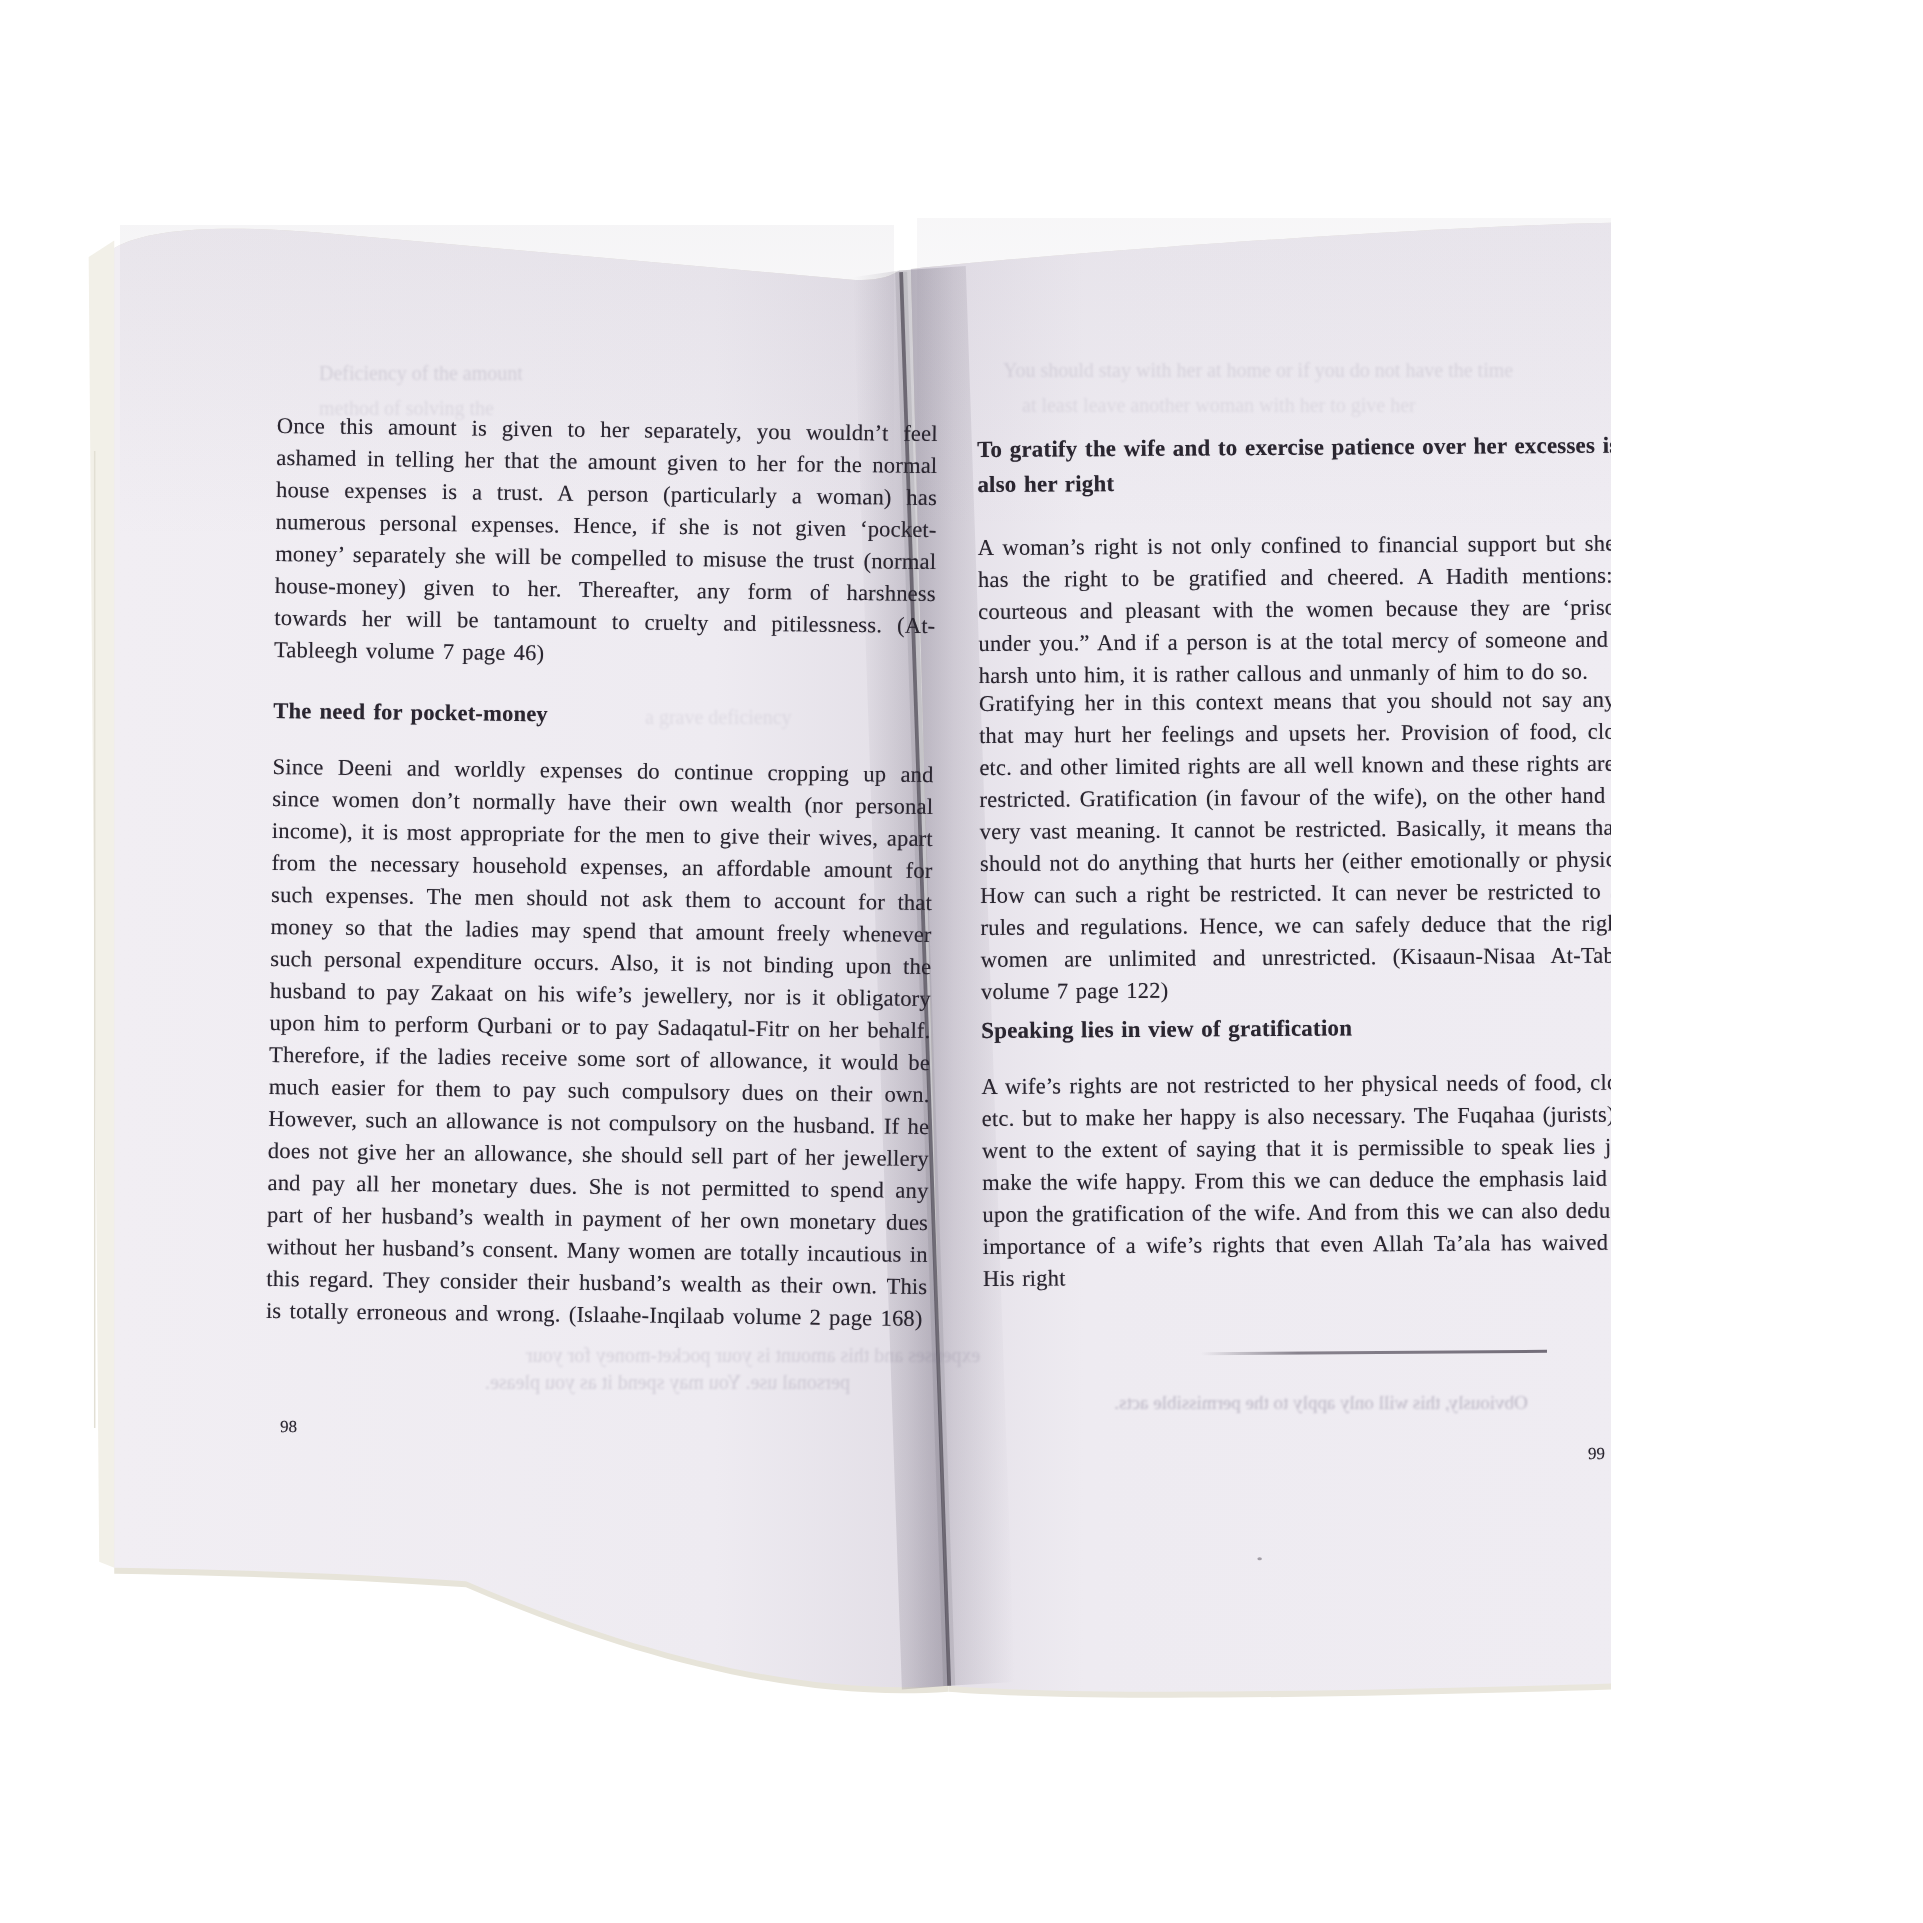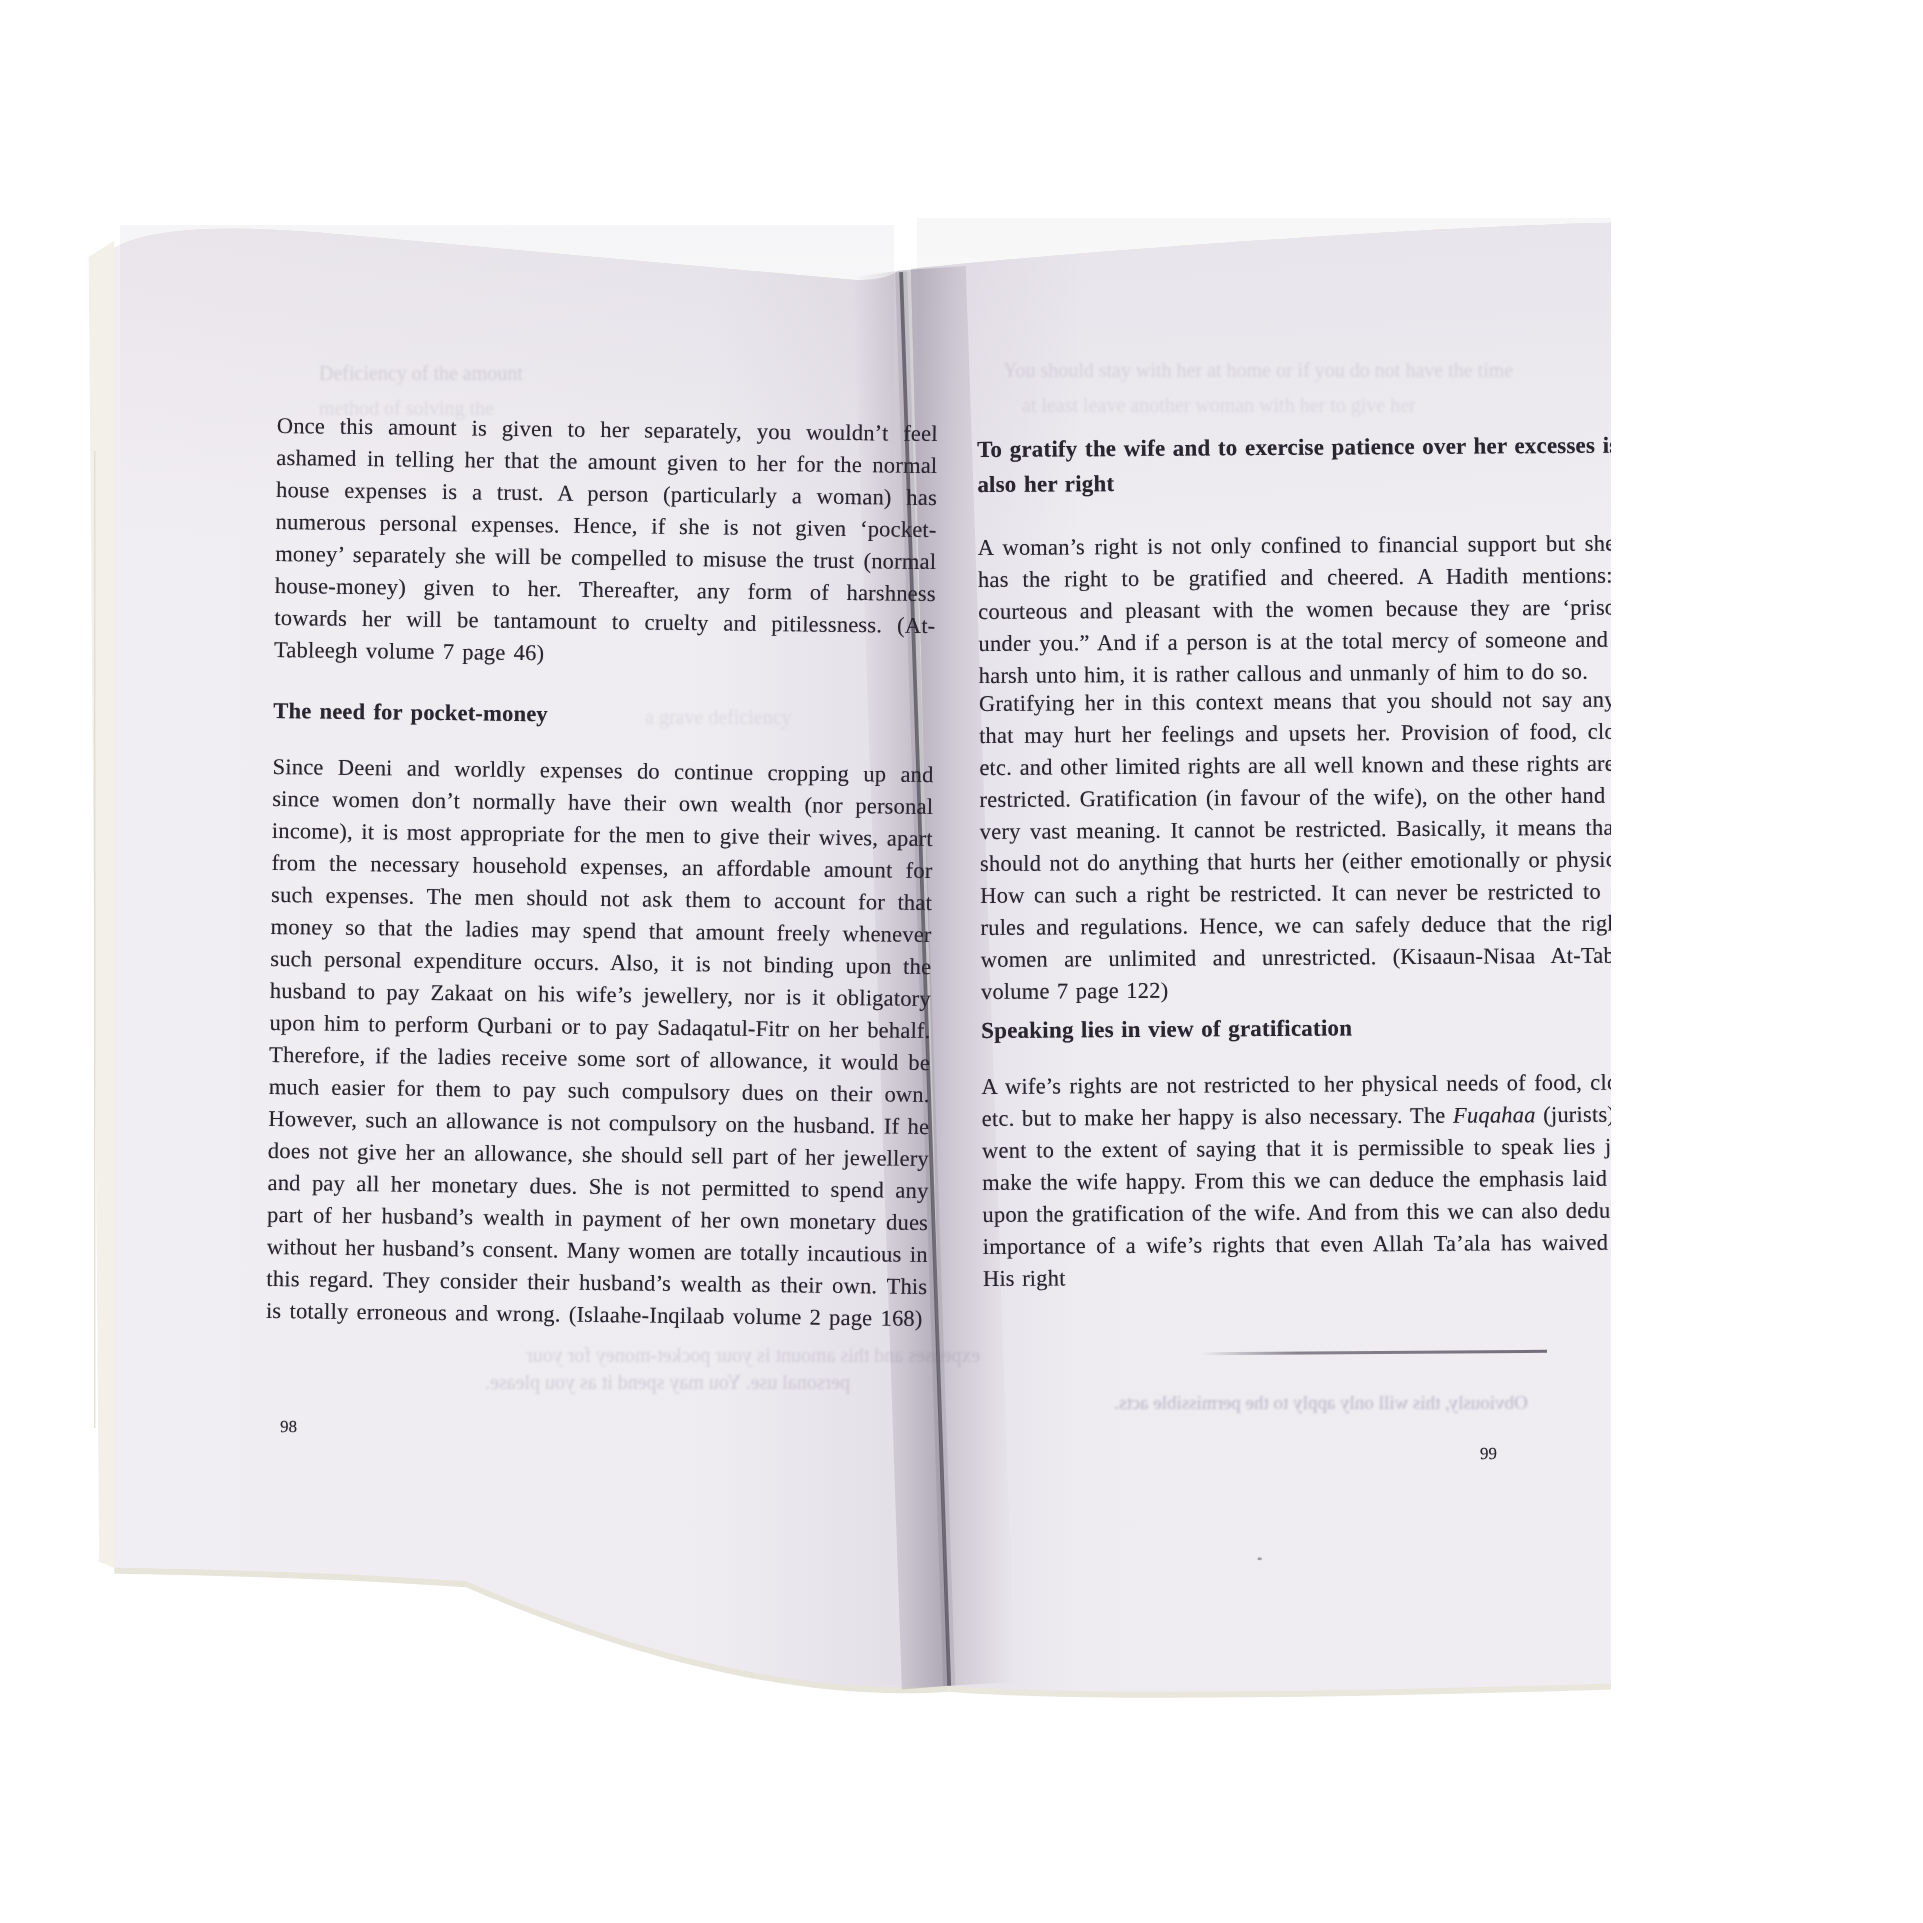--- a/index.html
+++ b/index.html
@@ -12,24 +12,24 @@
              word-spacing:2.3px;letter-spacing:0.2px;transform:rotate(.7deg);transform-origin:0 0;}
   .left-text .hd{font-weight:bold;font-size:22.5px;margin:28.6px 0 0 0;text-align:left;}
   .left-text .p2{margin-top:24px;}
   .right-text{left:977px;top:432px;width:684px;font-size:22.5px;line-height:32px;
               word-spacing:1.5px;letter-spacing:0.2px;transform:rotate(-.4deg);transform-origin:0 0;}
   .right-text .hd1{font-weight:bold;font-size:23px;line-height:35px;margin:0;text-align:left;}
   .right-text .p1{margin-top:30px;}
   .right-text .p2{margin-top:-4.5px;}
   .right-text .hd2{font-weight:bold;font-size:23px;margin:7.5px 0 0 0;text-align:left;}
   .right-text .p3{margin-top:24px;}
-  .it{font-style:italic;}
+  .it{}
   .pagenum{position:absolute;font-size:17px;color:#2a2630;text-shadow:0 0 0.8px rgba(40,34,46,.4);}
   .pn-left{left:280px;top:1417px;transform:rotate(.7deg);}
-  .pn-right{left:1480px;top:1444px;transform:rotate(-.4deg);}
+  .pn-right{left:1588px;top:1444px;transform:rotate(-.4deg);}
   .ghost{position:absolute;color:#6e6680;font-size:20px;white-space:nowrap;
          filter:blur(1.1px);pointer-events:none;}
   .mirror{transform:scaleX(-1);}
   .fn-rule{position:absolute;left:1201px;top:1351px;width:346px;height:3px;
            background:linear-gradient(to right, rgba(92,86,99,0), rgba(92,86,99,.7) 28%, rgba(92,86,99,.85));
            transform:rotate(-.4deg);}
   .fn-ghost{position:absolute;left:1031px;top:1392px;width:580px;font-size:19px;color:#6e6680;
             opacity:.40;filter:blur(0.8px);display:flex;justify-content:center;transform:scaleX(-1);}
   .page-shade{position:absolute;pointer-events:none;}
   .shade-top-left{left:120px;top:225px;width:774px;height:316px;

